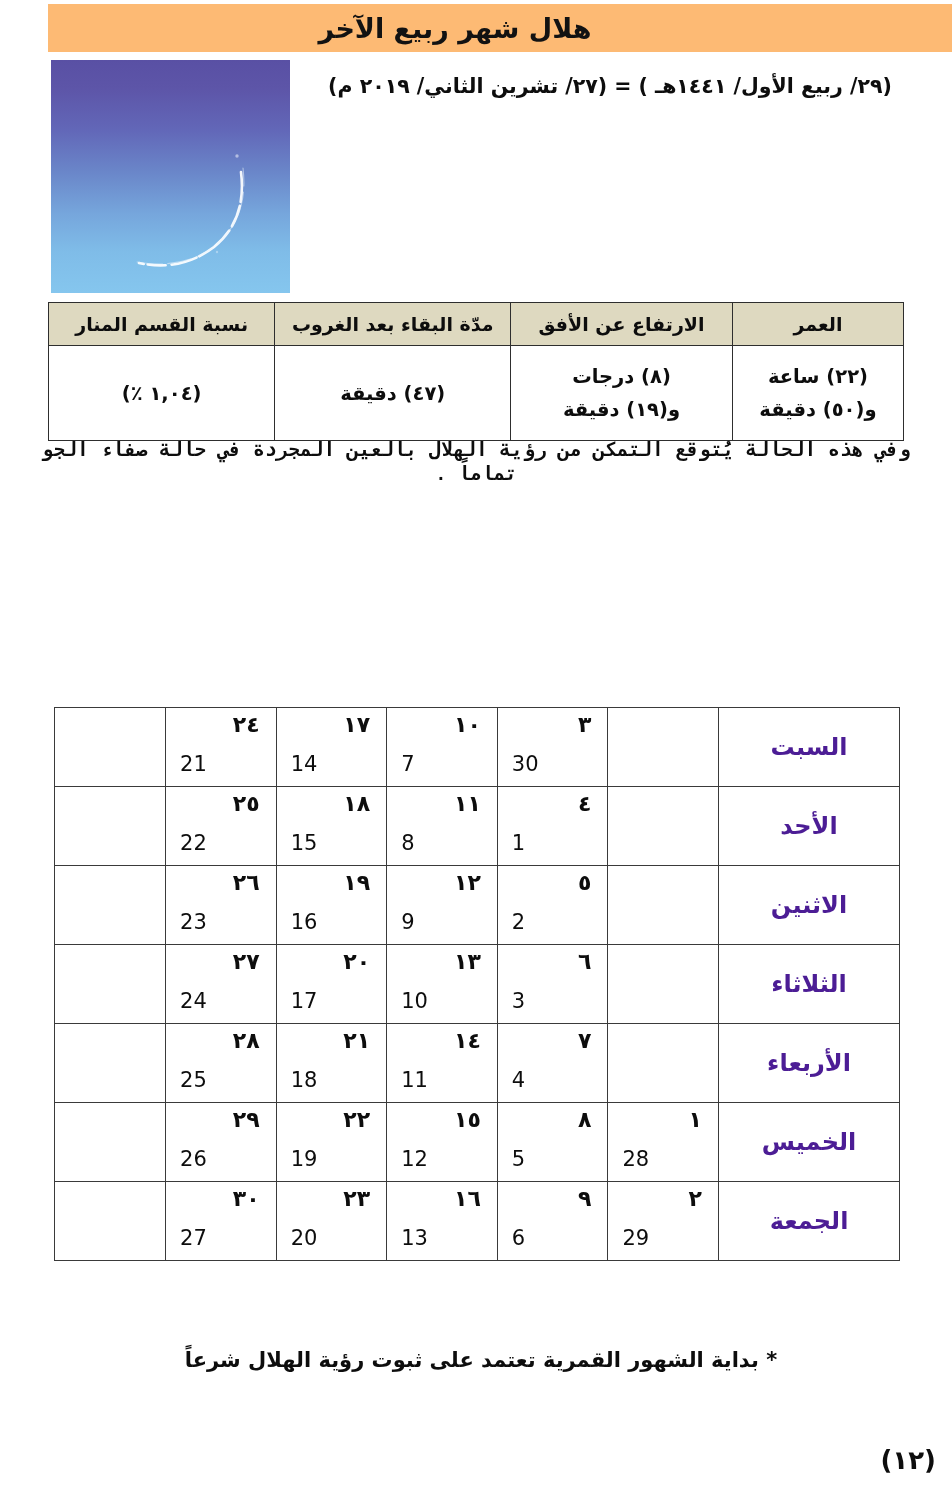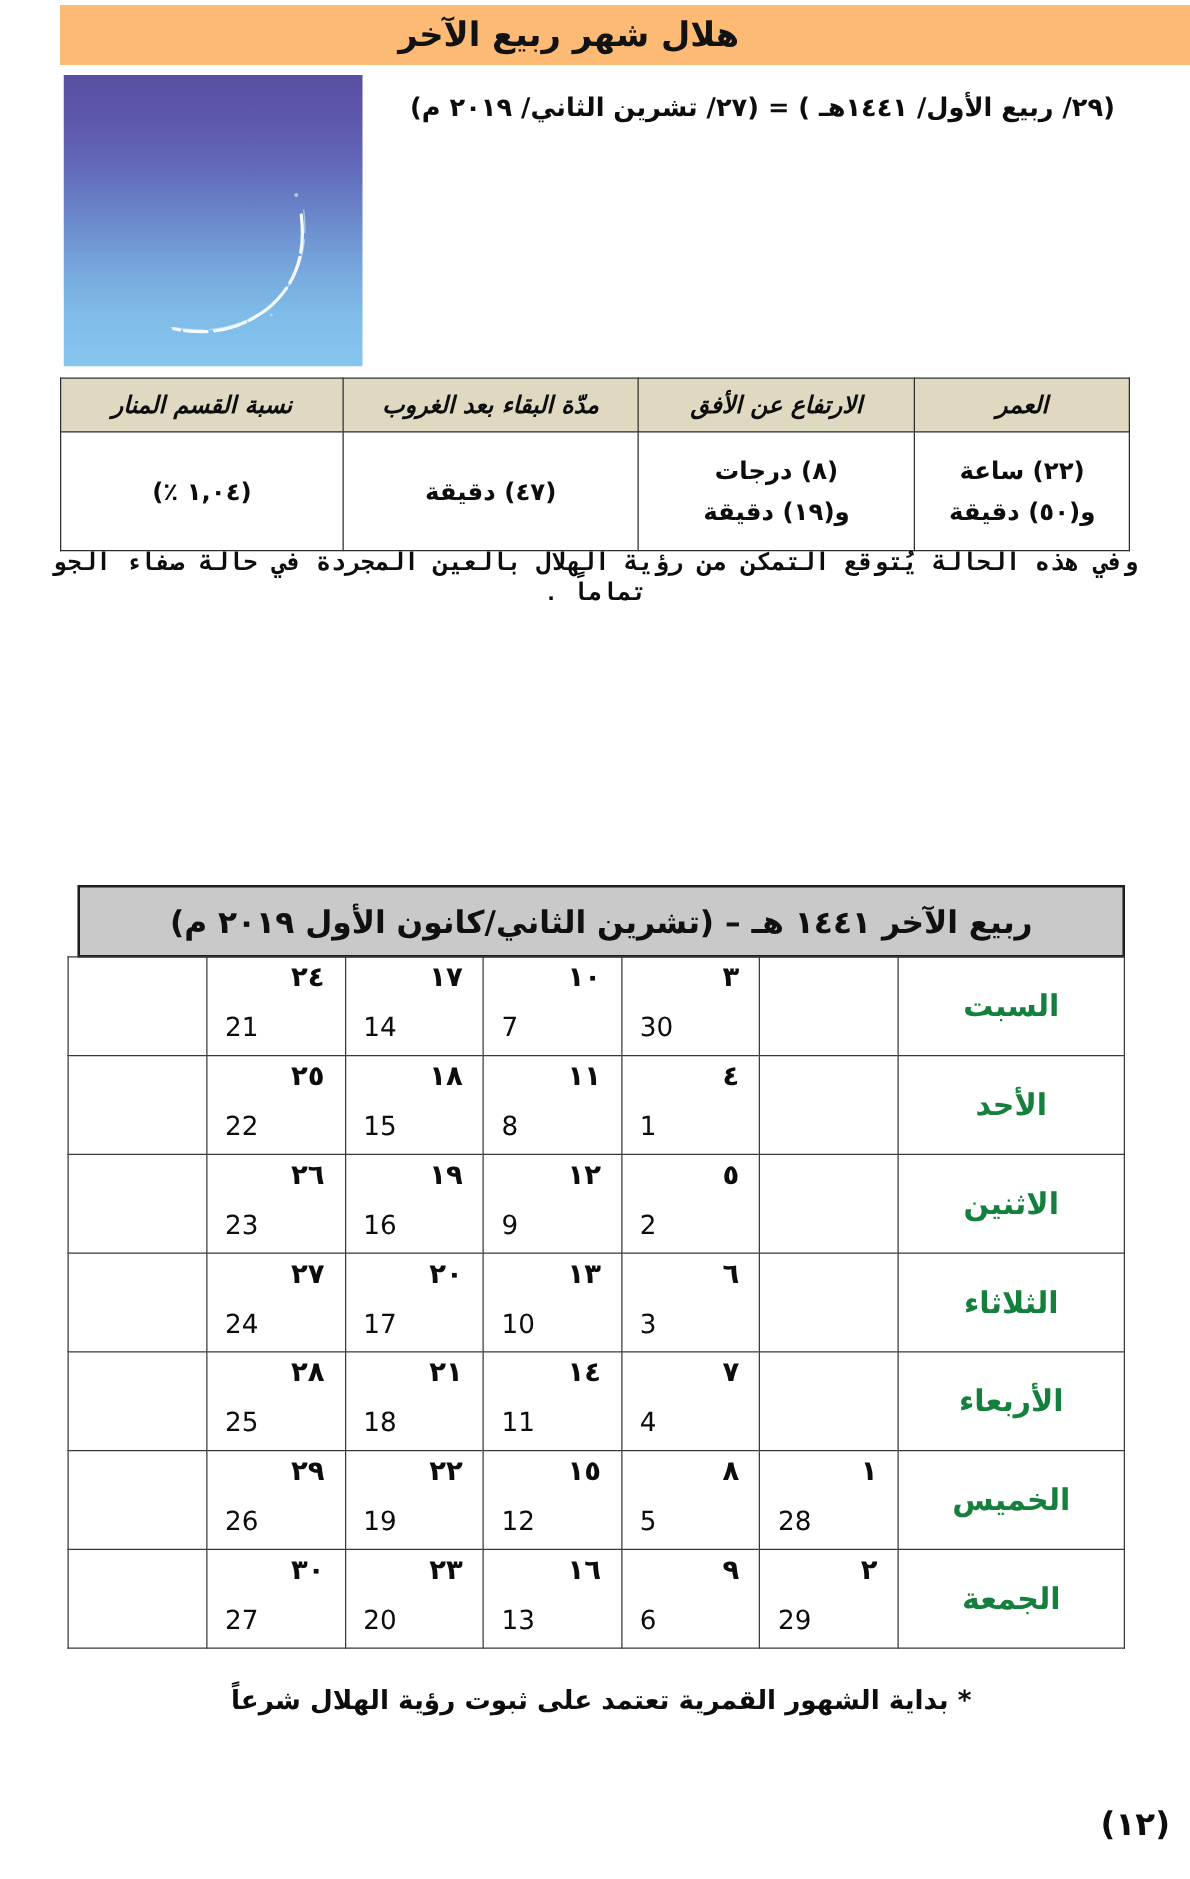--- a/index.html
+++ b/index.html
@@ -98,21 +98,20 @@
     text-align: center;
     vertical-align: middle;
     font-weight: bold;
     color: #0d0d0d;
   }
   table.data-table th {
     background: #ded9c0;
     font-size: 19px;
     height: 38px;
     padding: 2px 6px;
-    font-style: italic;
   }
   table.data-table td {
     background: #ffffff;
     font-size: 19.5px;
     height: 86px;
     padding: 4px 6px;
     line-height: 33px;
   }
   .col-age     { width: 168px; }
   .col-alt     { width: 222px; }
@@ -163,21 +162,21 @@
     border: 1.5px solid #3a3a3a;
     height: 78px;
     vertical-align: middle;
     padding: 0;
   }
   td.day-name {
     width: 180px;
     text-align: center;
     font-size: 24px;
     font-weight: bold;
-    color: #15803d;
+    color: #4c1d95;
   }
   td.day-cell {
     width: 109.6px;
     position: relative;
   }
   .hijri {
     position: absolute;
     top: 4px;
     right: 16px;
     font-size: 22px;
@@ -259,21 +258,20 @@
       </td>
       <td>(٤٧) دقيقة</td>
       <td>(١,٠٤ ٪)</td>
     </tr>
   </tbody>
 </table>
 
 <div class="table-note">وفي هذه الحالة يُتوقع التمكن من رؤية الهلال بالعين المجردة في حالة صفاء الجو تماماً .</div>
 
 <div class="calendar-wrap">
-  <div class="cal-title">ربيع الآخر ١٤٤١ هـ   –   (تشرين الثاني/كانون الأول ٢٠١٩ م)</div>
   <table class="cal-table">
     <tbody>
         <tr>
           <td class="day-name">السبت</td>
           <td class="day-cell">
             <span class="hijri"></span>
             <span class="greg"></span>
           </td>
           <td class="day-cell">
             <span class="hijri">٣</span>

